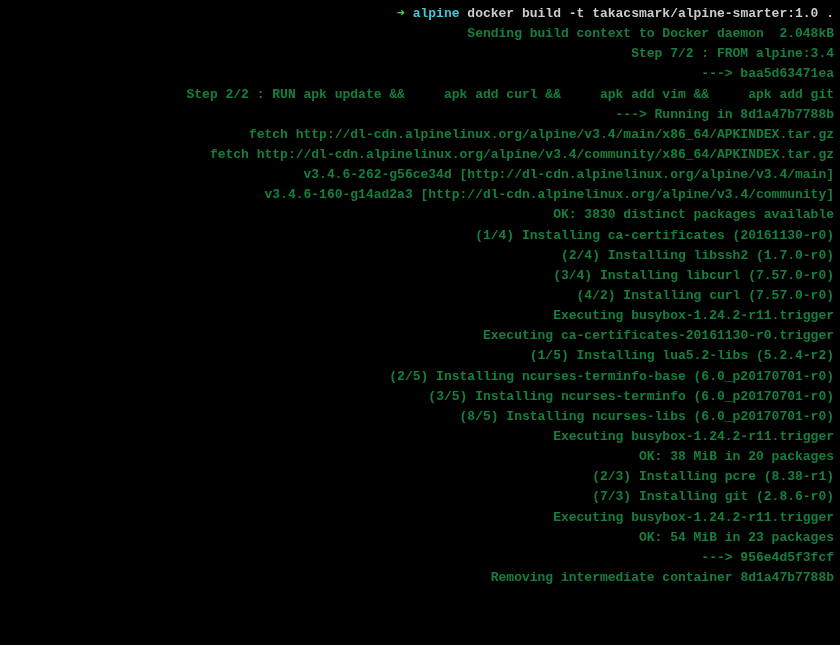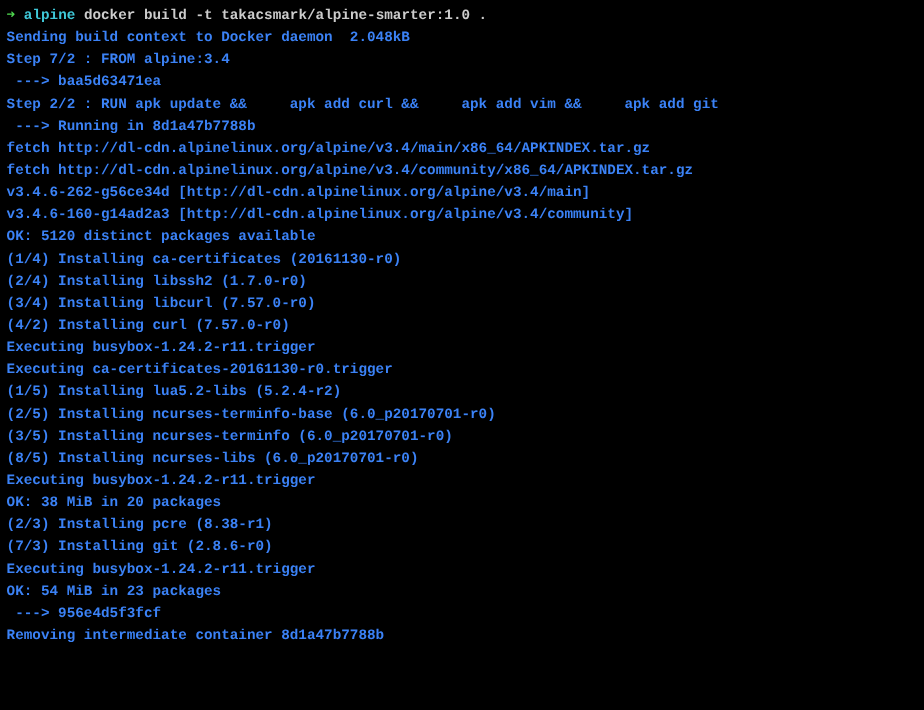--- a/index.html
+++ b/index.html
@@ -1,18 +1,19 @@
 <!DOCTYPE html>
 <html><head>
   <meta charset="utf-8">
   <style>
     * {
       margin: 0;
       padding: 0;
       box-sizing: border-box;
+      text-align: right;
     }
     body {
       background: #000000;
       color: #cccccc;
       font-family: Menlo, Monaco, "Courier New", monospace;
       font-size: 13px;
       line-height: 1.55;
       padding: 4px 6px;
       width: 840px;
       height: 645px;
@@ -25,38 +26,38 @@
     .prompt-arrow {
       color: #4fd94f;
     }
     .prompt-dir {
       color: #3fc9d9;
     }
     .cmd {
       color: #cccccc;
     }
     .out {
-      color: #3b82f6;
+      color: #15803d;
     }
   </style>
 </head>
 <body>
 
 <div class="line"><span class="prompt-arrow">➜ </span><span class="prompt-dir">alpine</span><span class="cmd"> docker build -t takacsmark/alpine-smarter:1.0 .</span></div>
 <div id="output">
     <div class="line out">Sending build context to Docker daemon  2.048kB</div>
     <div class="line out">Step 7/2 : FROM alpine:3.4</div>
     <div class="line out"> ---&gt; baa5d63471ea</div>
     <div class="line out">Step 2/2 : RUN apk update &amp;&amp;     apk add curl &amp;&amp;     apk add vim &amp;&amp;     apk add git</div>
     <div class="line out"> ---&gt; Running in 8d1a47b7788b</div>
     <div class="line out">fetch http://dl-cdn.alpinelinux.org/alpine/v3.4/main/x86_64/APKINDEX.tar.gz</div>
     <div class="line out">fetch http://dl-cdn.alpinelinux.org/alpine/v3.4/community/x86_64/APKINDEX.tar.gz</div>
     <div class="line out">v3.4.6-262-g56ce34d [http://dl-cdn.alpinelinux.org/alpine/v3.4/main]</div>
     <div class="line out">v3.4.6-160-g14ad2a3 [http://dl-cdn.alpinelinux.org/alpine/v3.4/community]</div>
-    <div class="line out">OK: 5120 distinct packages available</div>
+    <div class="line out">OK: 3830 distinct packages available</div>
     <div class="line out">(1/4) Installing ca-certificates (20161130-r0)</div>
     <div class="line out">(2/4) Installing libssh2 (1.7.0-r0)</div>
     <div class="line out">(3/4) Installing libcurl (7.57.0-r0)</div>
     <div class="line out">(4/2) Installing curl (7.57.0-r0)</div>
     <div class="line out">Executing busybox-1.24.2-r11.trigger</div>
     <div class="line out">Executing ca-certificates-20161130-r0.trigger</div>
     <div class="line out">(1/5) Installing lua5.2-libs (5.2.4-r2)</div>
     <div class="line out">(2/5) Installing ncurses-terminfo-base (6.0_p20170701-r0)</div>
     <div class="line out">(3/5) Installing ncurses-terminfo (6.0_p20170701-r0)</div>
     <div class="line out">(8/5) Installing ncurses-libs (6.0_p20170701-r0)</div>

